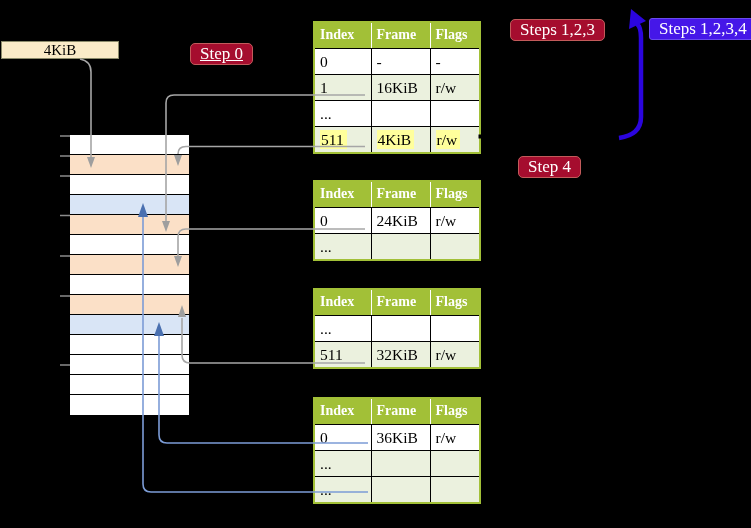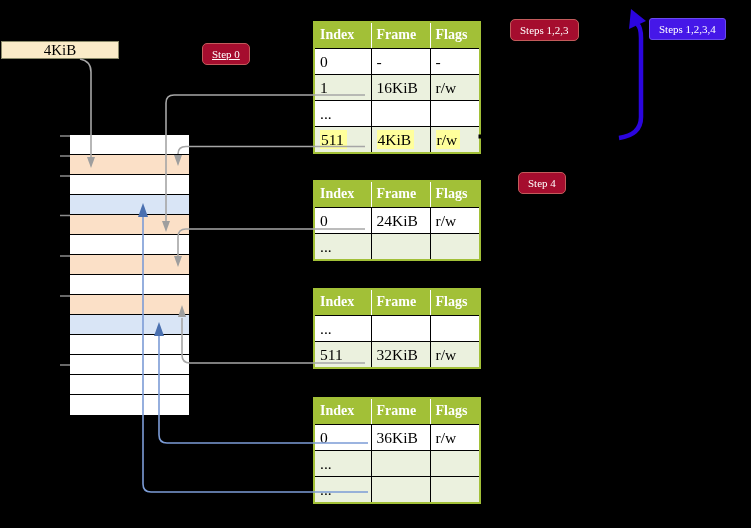--- a/index.html
+++ b/index.html
@@ -18,41 +18,41 @@
                border:2px solid #A2C037;table-layout:fixed;z-index:2;}
   .ptable th{background:#A2C037;color:#fff;font-weight:bold;font-size:14px;text-align:left;
              padding:2px 5px 3px 5px;height:20px;border-left:1.5px solid #fff;
              border-bottom:1px solid #000;}
   .ptable th:first-child{border-left:none;}
   .ptable td{border:1px solid #000;font-size:15.5px;color:#000;padding:1px 5px;height:23px;
              vertical-align:middle;overflow:hidden;}
   .ptable tr.alt td{background:#EBF1DE;}
   .hl{background:#FFFF9C;padding:1px 3px 1px 1px;}
   
-  .badge{position:absolute;color:#fff;font-size:11px;line-height:18px;text-align:center;
+  .badge{position:absolute;color:#fff;font-size:17px;line-height:18px;text-align:center;
          padding:1px 9px;border-radius:5px;z-index:3;white-space:nowrap;}
   .crimson{background:#A50D2E;border:1px solid #C25B5B;}
   .bluebadge{background:#4517E8;border:1px solid #6A4AF0;border-radius:3px;}
   .sizebox{position:absolute;left:1px;top:41px;width:116px;height:16px;background:#FAEBC8;
            border:1px solid #8B8B6B;color:#000;font-size:15px;line-height:16px;
            text-align:center;z-index:3;}
   
   svg.overlay{position:absolute;left:0;top:0;z-index:10;pointer-events:none;}
 </style>
 </head>
 <body>
 
 <div class="stage">
 
   <div class="sizebox">4KiB</div>
 
-  <div class="badge crimson" style="left:202px;top:43px;text-decoration:underline;">Step 0</div>
+  <div class="badge crimson" style="left:190px;top:43px;text-decoration:underline;">Step 0</div>
   <div class="badge crimson" style="left:510px;top:19px;">Steps 1,2,3</div>
   <div class="badge bluebadge" style="left:649px;top:18px;text-align:right;">Steps 1,2,3,4</div>
-  <div class="badge crimson" style="left:518px;top:172px;">Step 4</div>
+  <div class="badge crimson" style="left:518px;top:156px;">Step 4</div>
 
   <div class="memcol">
     <div class="mrow free"></div>
     <div class="mrow ptab"></div>
     <div class="mrow free"></div>
     <div class="mrow mpage"></div>
     <div class="mrow ptab"></div>
     <div class="mrow free"></div>
     <div class="mrow ptab"></div>
     <div class="mrow free"></div>

